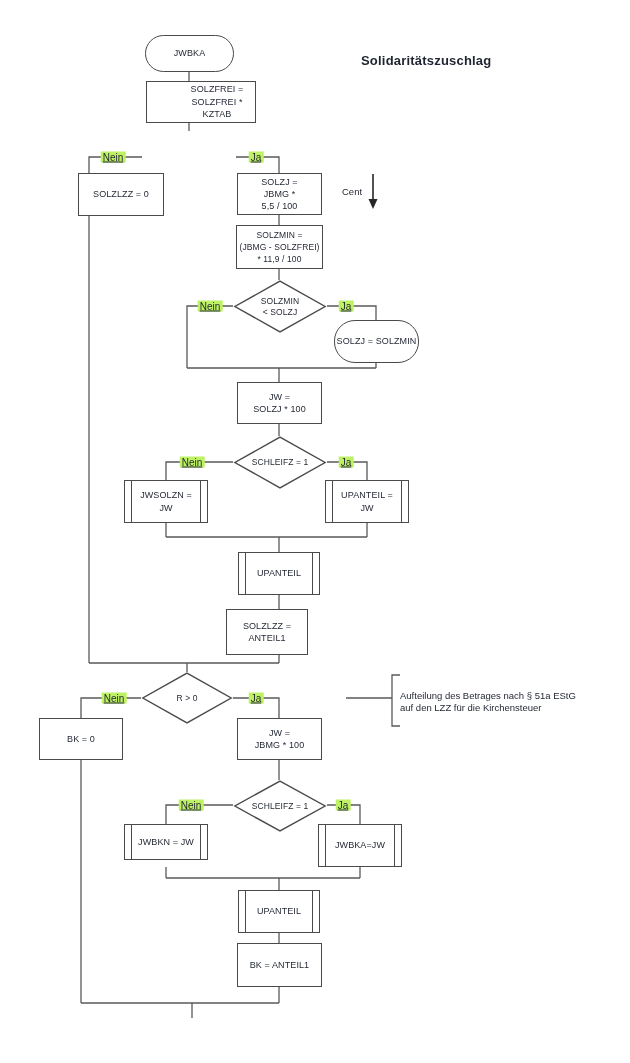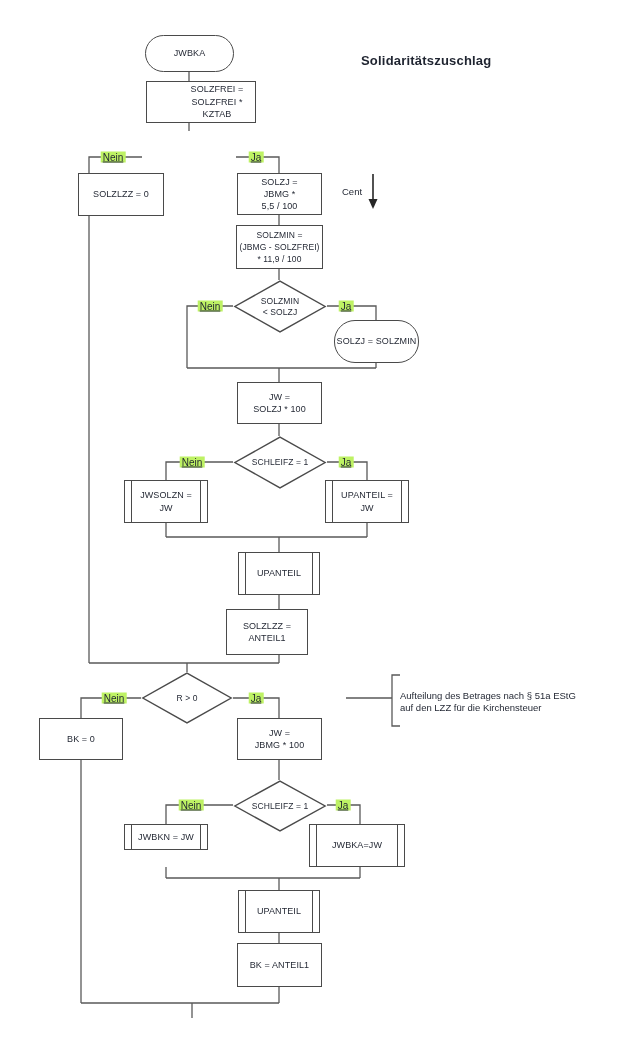--- a/index.html
+++ b/index.html
@@ -214,25 +214,25 @@
 
   <div class="diamond" style="left:233px;top:780px;width:94px;height:52px;">
     <svg viewBox="0 0 100 100" preserveAspectRatio="none">
       <polygon points="50,2 98,50 50,98 2,50" vector-effect="non-scaling-stroke"></polygon>
     </svg>
     <span class="txt">SCHLEIFZ = 1</span>
   </div>
   <div class="blabel" style="left:191px;top:805px;">Nein</div>
   <div class="blabel" style="left:343px;top:805px;">Ja</div>
 
-  <div class="node subproc" style="left:124px;top:824px;width:84px;height:26px;">
+  <div class="node subproc" style="left:124px;top:824px;width:84px;height:36px;">
     <span class="txt">JWBKN = JW</span>
   </div>
 
-  <div class="node subproc" style="left:309px;top:824px;width:96px;height:43px;">
+  <div class="node subproc" style="left:318px;top:824px;width:84px;height:43px;">
     <span class="txt">JWBKA=JW</span>
   </div>
 
   <div class="node subproc" style="left:238px;top:890px;width:82px;height:43px;">
     <span class="txt">UPANTEIL</span>
   </div>
 
   <div class="node process" style="left:237px;top:943px;width:85px;height:44px;">
     <span class="txt">BK = ANTEIL1</span>
   </div>

